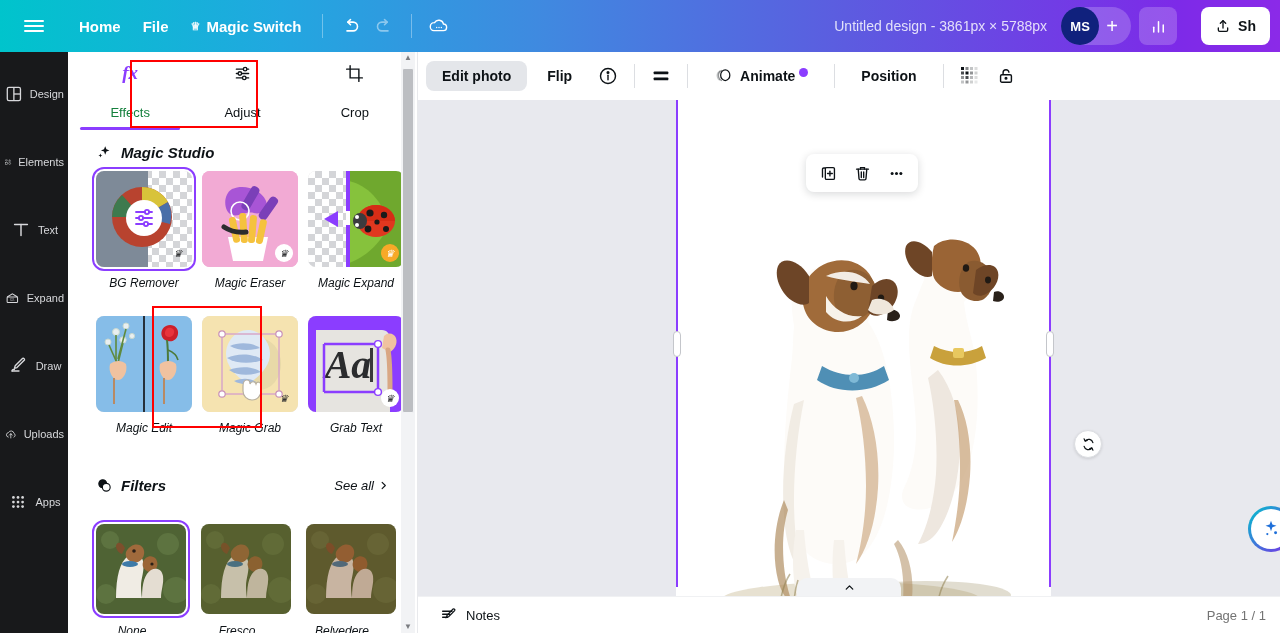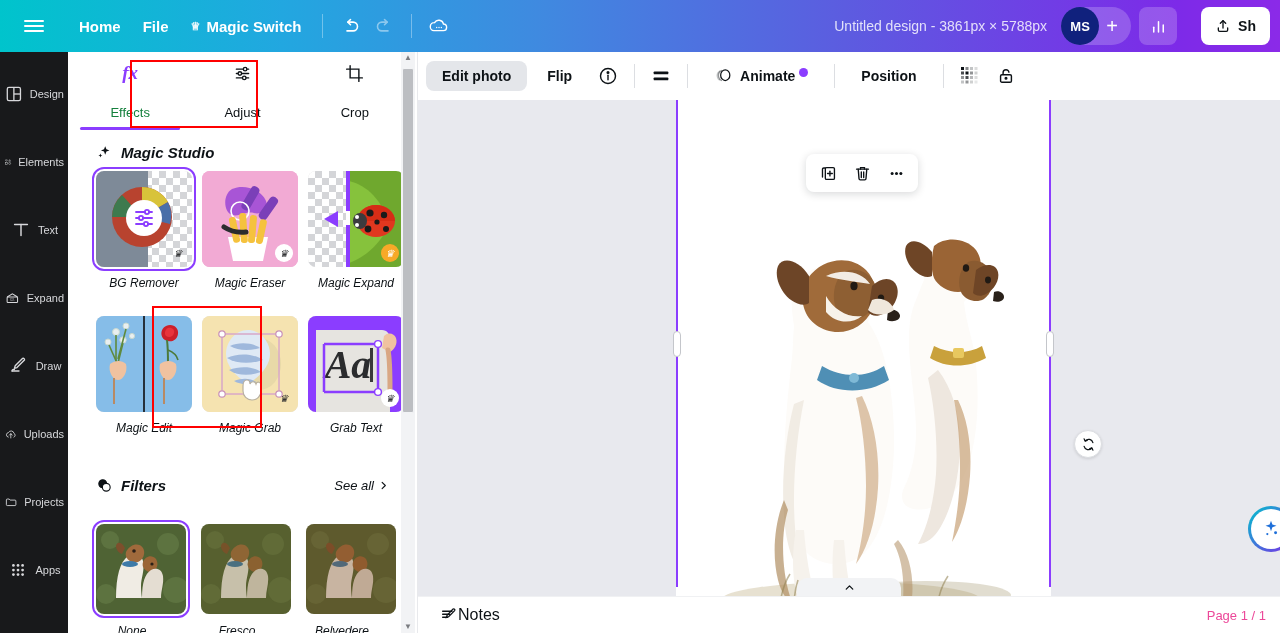--- a/index.html
+++ b/index.html
@@ -114,22 +114,22 @@
 
   .pagetab { position: absolute; left: 50%; transform: translateX(-50%); bottom: 0; width: 104px; height: 18px; background: #f2f3f5;
              border-radius: 10px 10px 0 0; display: flex; align-items: center; justify-content: center; cursor: pointer; z-index: 9; }
 
   .magicbtn { position: absolute; right: -14px; bottom: 44px; width: 46px; height: 46px; border-radius: 50%; background: #fff;
               border: 3px solid transparent; background-image: linear-gradient(#fff,#fff), linear-gradient(135deg,#00c4cc,#7d2ae8);
               background-origin: border-box; background-clip: content-box, border-box;
               display: flex; align-items: center; justify-content: center; z-index: 20; cursor: pointer; }
 
   .bottombar { height: 37px; flex: 0 0 37px; background: #fff; display: flex; align-items: center; padding: 0 14px; gap: 10px; border-top: 1px solid #f0f1f3; }
-  .notesbtn { display: flex; align-items: center; gap: 0; font-size: 16px; color: #0d1216; padding: 5px 8px; border-radius: 6px; cursor: pointer; }
-  .pageind { font-size: 13px; color: #ec4899; white-space: nowrap; }
+  .notesbtn { display: flex; align-items: center; gap: 8px; font-size: 13px; color: #0d1216; padding: 5px 8px; border-radius: 6px; cursor: pointer; }
+  .pageind { font-size: 13px; color: #737373; white-space: nowrap; }
   .zoomwrap { display: flex; align-items: center; gap: 10px; margin-left: auto; }
   .slider { width: 215px; height: 16px; position: relative; display: flex; align-items: center; cursor: pointer; }
   .strack { width: 100%; height: 4px; background: #e4e6ea; border-radius: 2px; }
   .sknob { position: absolute; left: 0; width: 14px; height: 14px; border-radius: 50%; background: #0d1216; }
   .zlabel { font-size: 13px; color: #0d1216; min-width: 34px; text-align: right; }
   .bico { width: 30px; height: 30px; display: flex; align-items: center; justify-content: center; border-radius: 6px; cursor: pointer; }
 
   svg { display: block; }
 </style>
 </head>
@@ -253,26 +253,20 @@
         </svg>
         <span class="lbl">Draw</span>
       </div>
       <div class="railitem">
         <svg width="23" height="22" viewBox="0 0 24 24" fill="none" stroke="#d7d8db" stroke-width="1.5" stroke-linecap="round">
           <path d="M7.5 17.5A4 4 0 0 1 7.8 9.6 5.2 5.2 0 0 1 17.6 11a3.6 3.6 0 0 1-.1 6.5"></path>
           <line x1="12" y1="19" x2="12" y2="11.5"></line>
             <polyline points="9.5,14 12,11.5 14.5,14" fill="none"></polyline>
         </svg>
         <span class="lbl">Uploads</span>
-      </div>
-      <div class="railitem">
-        <svg width="23" height="22" viewBox="0 0 24 24" fill="none" stroke="#d7d8db" stroke-width="1.5">
-          <path d="M4 8.5a1.5 1.5 0 0 1 1.5-1.5h3.2l1.6 1.8h8.2A1.5 1.5 0 0 1 20 10.3v6.2a1.5 1.5 0 0 1-1.5 1.5h-13A1.5 1.5 0 0 1 4 16.5z"></path>
-        </svg>
-        <span class="lbl">Projects</span>
       </div>
       <div class="railitem">
         <svg width="22" height="22" viewBox="0 0 24 24" fill="#d7d8db">
           <circle cx="7" cy="7" r="1.5"></circle>
             <circle cx="12" cy="7" r="1.5"></circle>
             <circle cx="17" cy="7" r="1.5"></circle>
           <circle cx="7" cy="12" r="1.5"></circle>
             <circle cx="12" cy="12" r="1.5"></circle>
             <circle cx="17" cy="12" r="1.5"></circle>
           <circle cx="7" cy="17" r="1.5"></circle>

